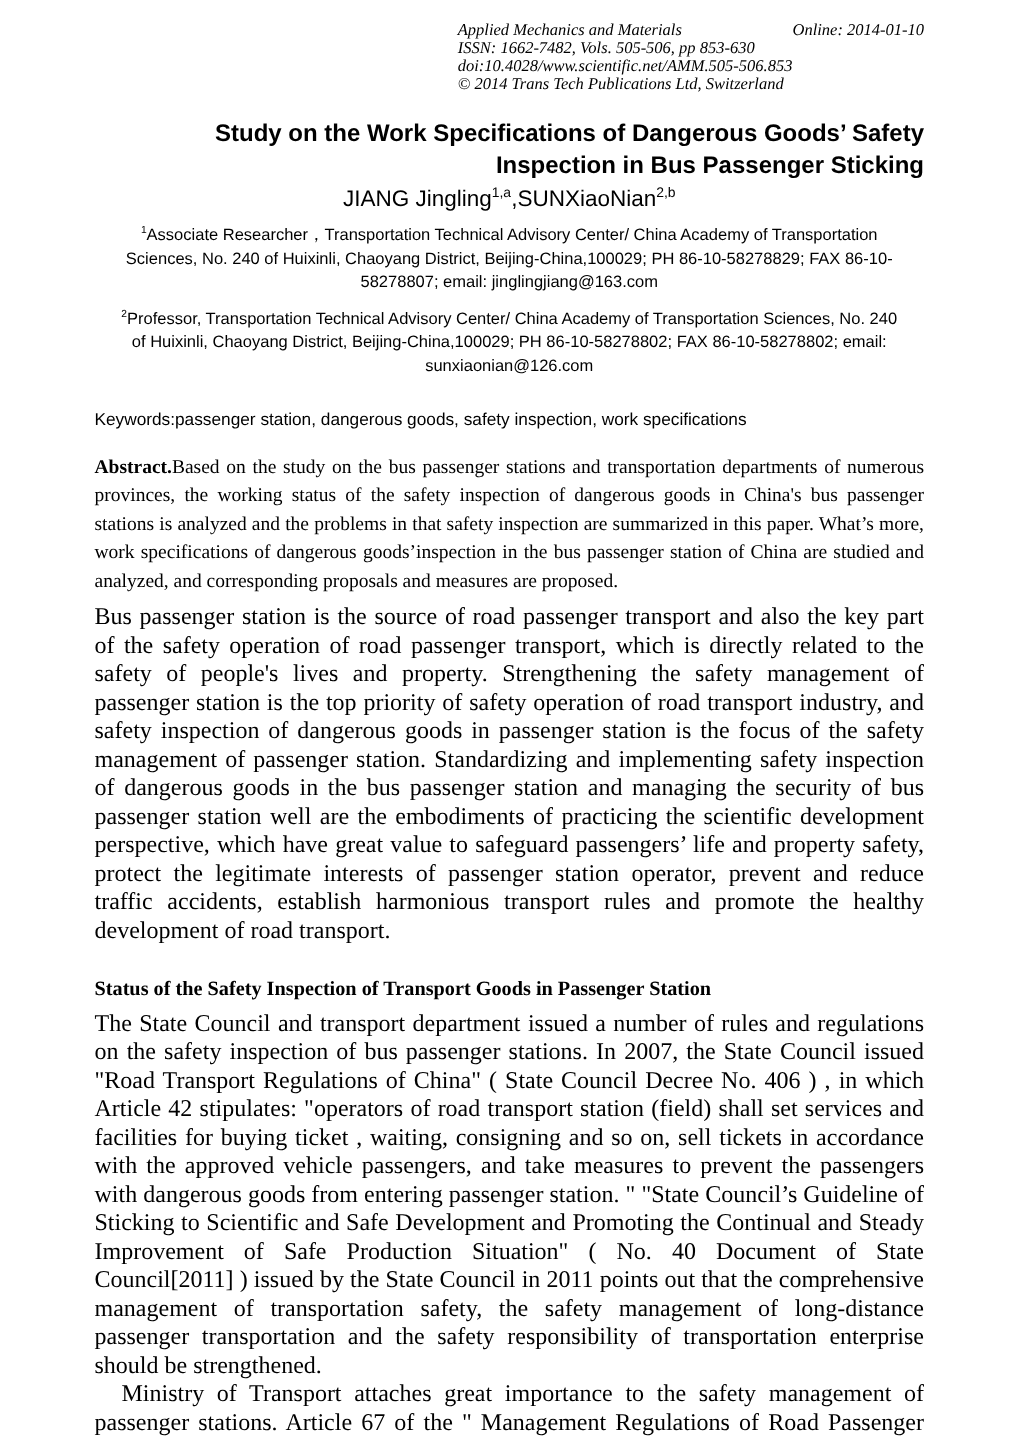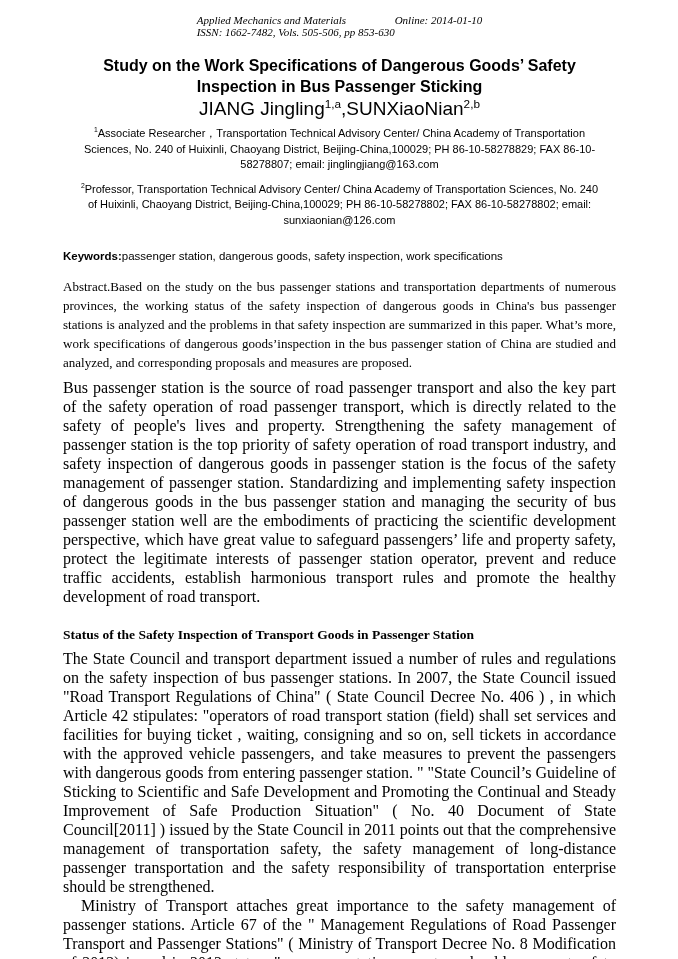--- a/index.html
+++ b/index.html
@@ -13,44 +13,44 @@
     height: 959px;
     background: #ffffff;
     color: #000000;
     overflow: hidden;
     box-sizing: border-box;
     padding: 14px 62px 0 63px;
   }
   
   .hdr {
     display: flex;
-    justify-content: center;
+    justify-content: flex-end;
     align-items: flex-start;
     font-family: "Liberation Serif", serif;
     font-style: italic;
     font-size: 11px;
     line-height: 12px;
   }
   .hdr-left div { white-space: nowrap; }
   .hdr-right { white-space: nowrap; }
 
   
   .title {
     margin-top: 17px;
-    text-align: center;
+    text-align: right;
     font-family: "Liberation Sans", sans-serif;
     font-weight: bold;
     font-size: 16px;
     line-height: 21px;
   }
   .authors {
     margin-top: 3px;
     text-align: center;
     font-family: "Liberation Sans", sans-serif;
-    font-size: 19px;
+    font-size: 15px;
     line-height: 18px;
   }
   sup {
     font-size: 0.62em;
     vertical-align: super;
     line-height: 0;
   }
   .affil {
     margin: 8px auto 0 auto;
     width: 525px;
@@ -61,31 +61,31 @@
   }
   .affil2 { margin-top: 9px; }
 
   
   .keywords {
     margin-top: 21px;
     font-family: "Liberation Sans", sans-serif;
     font-size: 11.5px;
     line-height: 15px;
   }
-  .keywords .kw-label { font-weight: bold; }
+  .keywords .kw-label { font-weight: normal; }
 
   
   .abstract {
     margin-top: 13px;
     font-family: "Liberation Serif", serif;
     font-size: 13px;
     line-height: 19px;
     text-align: justify;
   }
-  .abstract .abs-label { font-weight: normal; }
+  .abstract .abs-label { font-weight: bold; }
 
   .sec-heading {
     margin-top: 20px;
     font-family: "Liberation Serif", serif;
     font-weight: bold;
     font-size: 13.5px;
     line-height: 17px;
   }
   .body-para {
     margin-top: 6px;
@@ -101,20 +101,22 @@
 </style>
 </head>
 <body>
 
 <div class="page">
 
   <div class="hdr">
     <div class="hdr-left">
       <div>Applied Mechanics and Materials</div>
       <div>ISSN: 1662-7482, Vols. 505-506, pp 853-630</div>
+      <div>doi:10.4028/www.scientific.net/AMM.505-506.853</div>
+      <div>© 2014 Trans Tech Publications Ltd, Switzerland</div>
     </div>
     <div class="hdr-right">Online: 2014-01-10</div>
   </div>
 
   <div class="title">
     <div>Study on the Work Specifications of Dangerous Goods’ Safety</div>
     <div>Inspection in Bus Passenger Sticking</div>
   </div>
 
   <div class="authors"><span>JIANG Jingling</span><sup>1,a</sup><span>,</span><span>SUNXiaoNian</span><sup>2,b</sup></div>

